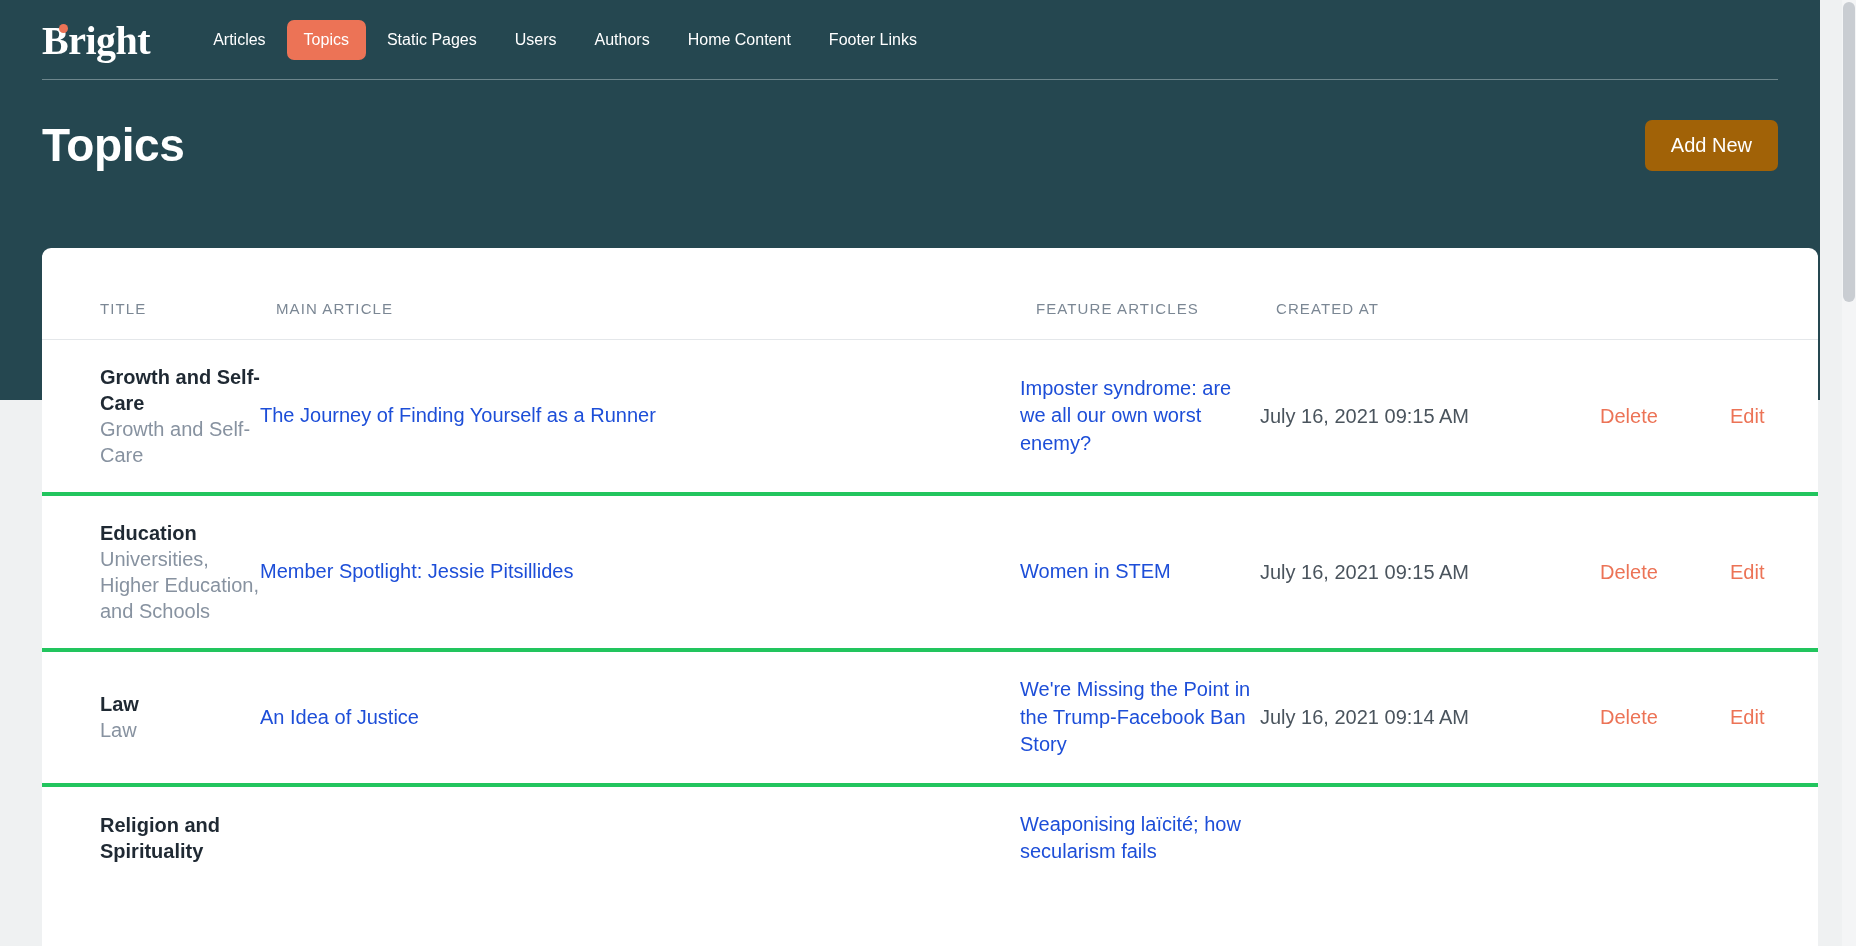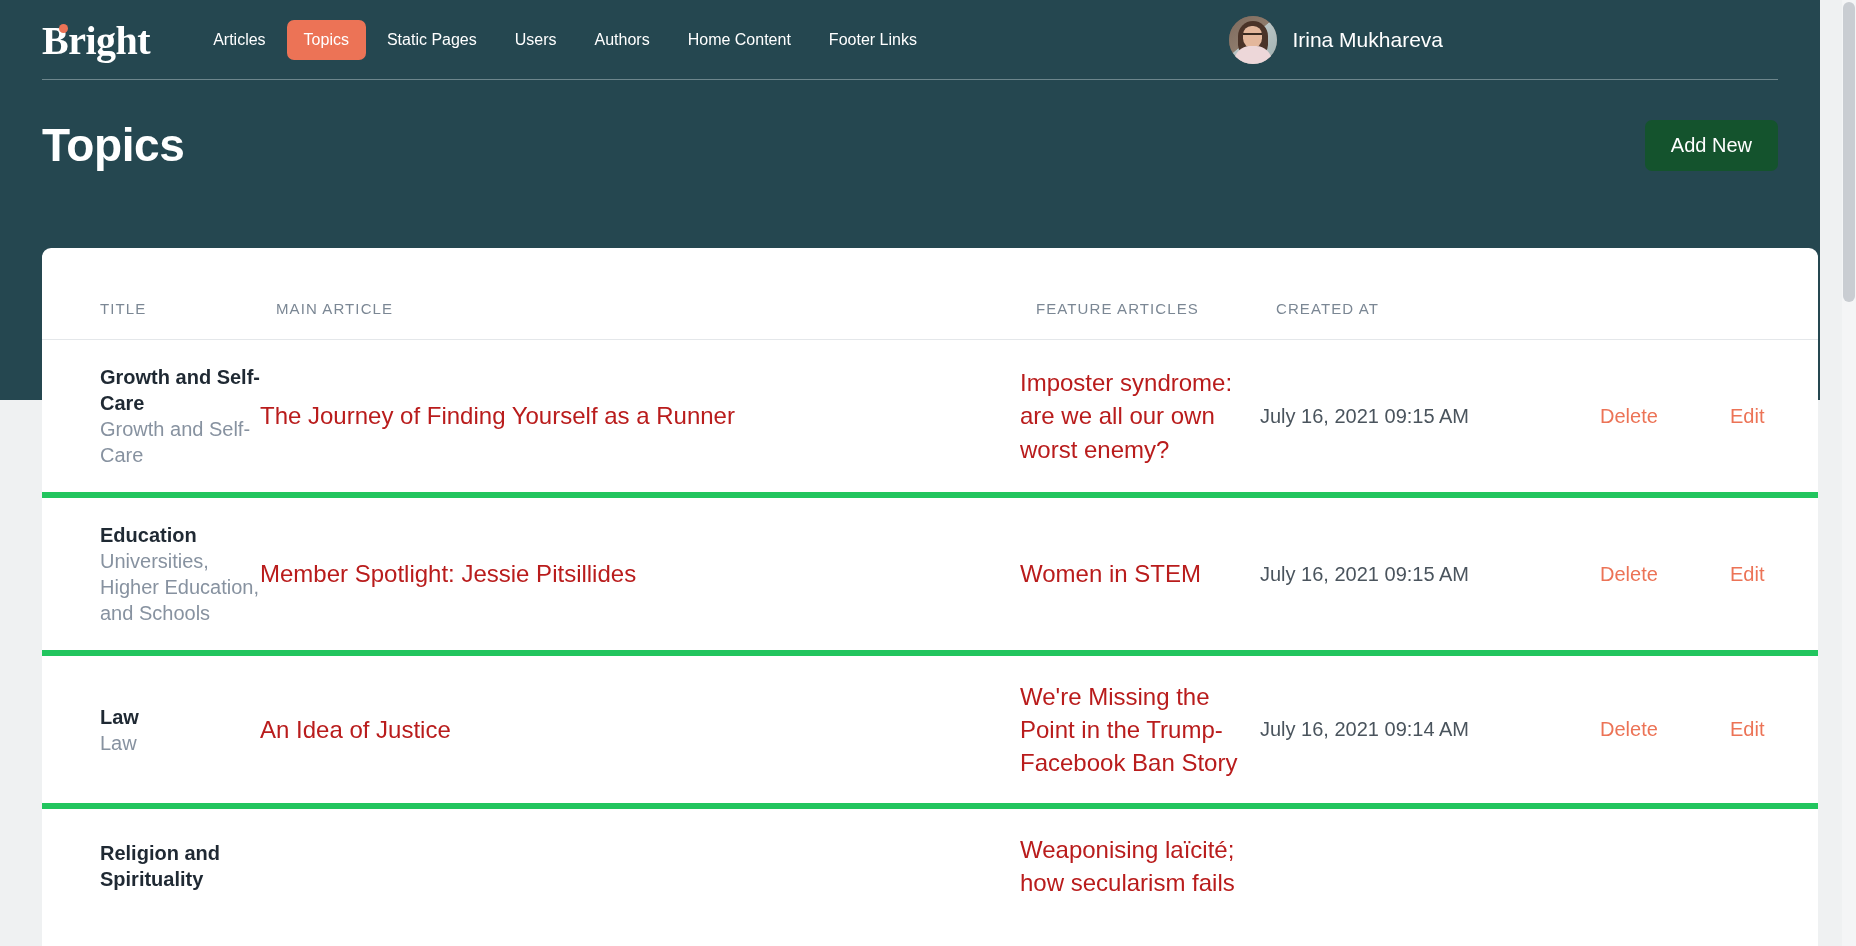--- a/index.html
+++ b/index.html
@@ -129,21 +129,21 @@
 
   .page-title {
     color: #ffffff;
     font-size: 46px;
     font-weight: 700;
     letter-spacing: -0.4px;
   }
 
   .add-new-btn {
     margin-left: auto;
-    background: #14532d;
+    background: #a16207;
     color: #ffffff;
     font-size: 20px;
     border: none;
     border-radius: 7px;
     padding: 14px 26px;
     cursor: pointer;
     font-family: inherit;
   }
 
   
@@ -173,21 +173,21 @@
     letter-spacing: 1.1px;
     padding: 52px 0 22px 16px;
     border-bottom: 1px solid #e4e7ea;
     vertical-align: bottom;
     margin-left: 39px;
   }
 
   .table td {
     padding: 24px 0;
     vertical-align: middle;
-    border-bottom: 6px solid #22c55e;
+    border-bottom: 4px solid #22c55e;
     font-size: 20px;
     color: #3f4a52;
   }
   .table tr:last-child td { border-bottom: none; }
 
   .col-pad-l { padding-left: 58px !important; }
 
   
   .c-title   { width: 218px; }
   .c-main    { width: 760px; }
@@ -202,22 +202,22 @@
     color: #1f2933;
     line-height: 1.3;
   }
   .cell-title-sub {
     font-size: 20px;
     color: #8792a0;
     line-height: 1.3;
   }
 
   .link-orange {
-    color: #b91c1c;
-    font-size: 24px;
+    color: #1d4ed8;
+    font-size: 20px;
     cursor: pointer;
     line-height: 1.38;
     display: inline-block;
   }
 
   .date-text {
     color: #4a545d;
     font-size: 20px;
     white-space: nowrap;
   }
@@ -289,30 +289,20 @@
   <div class="nav-links">
     <div class="nav-link">Articles</div>
     <div class="nav-link active">Topics</div>
     <div class="nav-link">Static Pages</div>
     <div class="nav-link">Users</div>
     <div class="nav-link">Authors</div>
     <div class="nav-link">Home Content</div>
     <div class="nav-link">Footer Links</div>
   </div>
 
-  <div class="user-block">
-    <div class="avatar">
-      <div class="bg-l"></div>
-      <div class="hair"></div>
-      <div class="face"></div>
-      <div class="glasses"></div>
-      <div class="body"></div>
-    </div>
-    <span class="user-name">Irina Mukhareva</span>
-  </div>
 </div>
 <div class="nav-divider"></div>
 
 <div class="page-head">
   <h1 class="page-title">Topics</h1>
   <button class="add-new-btn">Add New</button>
 </div>
 
 <div class="card">
   <table class="table">

